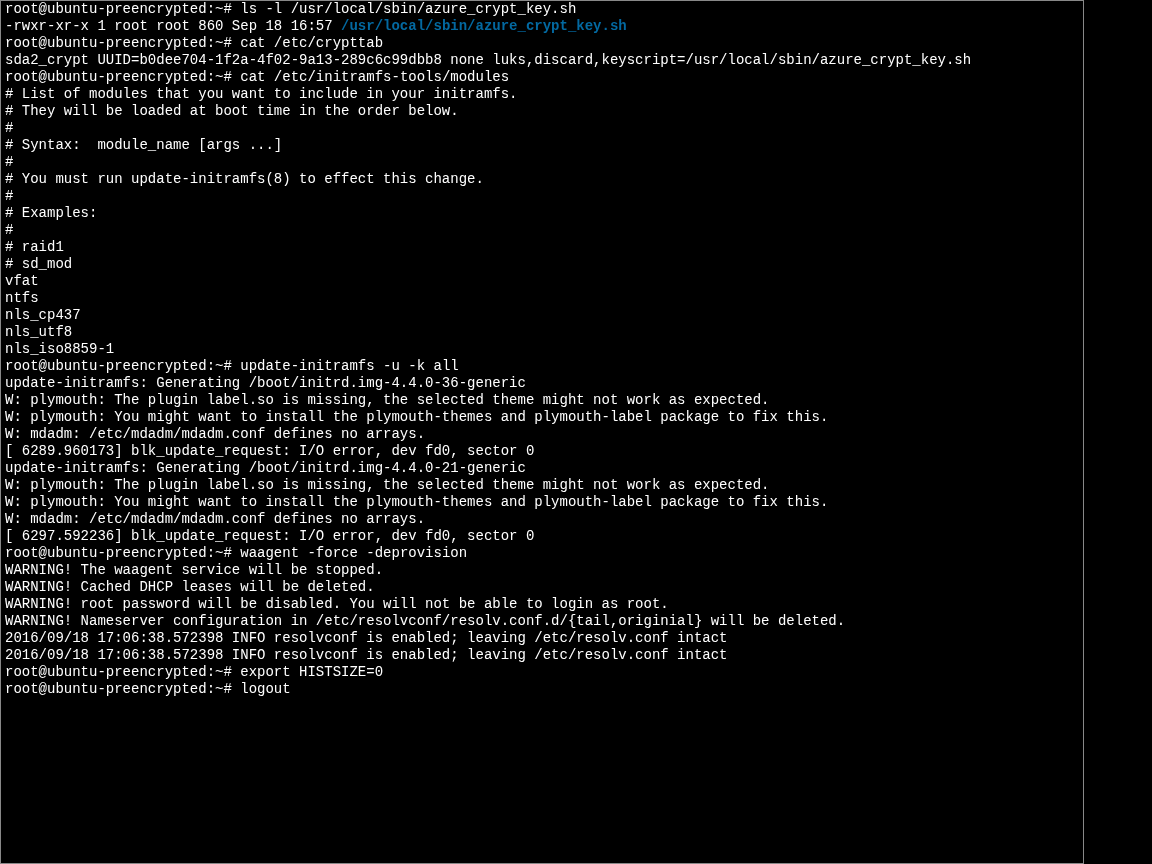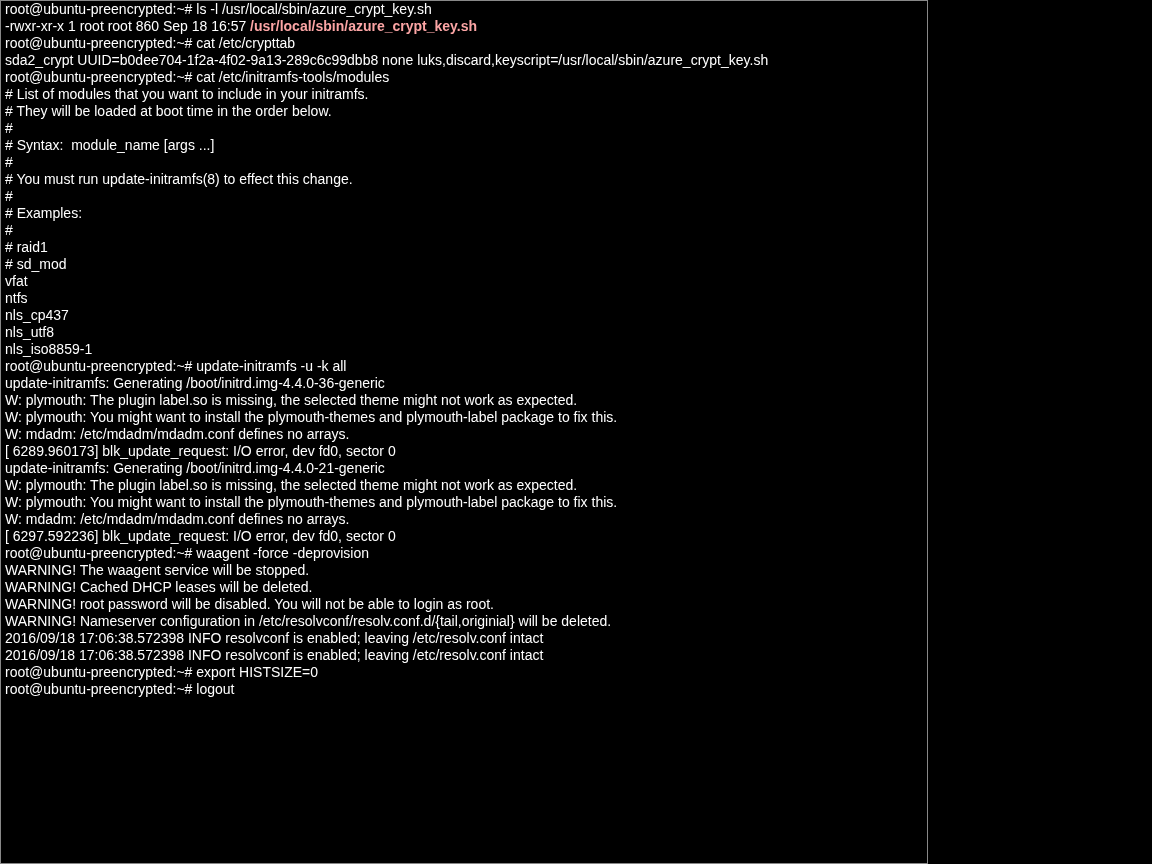--- a/index.html
+++ b/index.html
@@ -5,31 +5,31 @@
   html, body {
     margin: 0;
     padding: 0;
     width: 1152px;
     height: 864px;
     background: #000000;
     overflow: hidden;
   }
   .terminal {
     box-sizing: border-box;
-    width: 928px;
+    width: 1084px;
     height: 864px;
     background: #000000;
     border: 1px solid #888;
-    font-family: Liberation Sans, sans-serif;
+    font-family: Liberation Mono, monospace;
     font-size: 14px;
     line-height: 17px;
     color: #ffffff;
     padding: 0 4px;
     white-space: pre;
     overflow: hidden;
   }
   .line { display: block; }
-  .green { color: #fca5a5; font-weight: bold; }
+  .green { color: #0369a1; font-weight: bold; }
 </style>
 </head>
 <body>
 
 <div class="terminal" id="term"><span class="line"><span>root@ubuntu-preencrypted:~# </span><span>ls -l /usr/local/sbin/azure_crypt_key.sh</span></span><span class="line"><span>-rwxr-xr-x 1 root root 860 Sep 18 16:57 </span><span class="green">/usr/local/sbin/azure_crypt_key.sh</span></span><span class="line"><span>root@ubuntu-preencrypted:~# </span><span>cat /etc/crypttab</span></span><span class="line">sda2_crypt UUID=b0dee704-1f2a-4f02-9a13-289c6c99dbb8 none luks,discard,keyscript=/usr/local/sbin/azure_crypt_key.sh</span><span class="line"><span>root@ubuntu-preencrypted:~# </span><span>cat /etc/initramfs-tools/modules</span></span><span class="line"># List of modules that you want to include in your initramfs.</span><span class="line"># They will be loaded at boot time in the order below.</span><span class="line">#</span><span class="line"># Syntax:  module_name [args ...]</span><span class="line">#</span><span class="line"># You must run update-initramfs(8) to effect this change.</span><span class="line">#</span><span class="line"># Examples:</span><span class="line">#</span><span class="line"># raid1</span><span class="line"># sd_mod</span><span class="line">vfat</span><span class="line">ntfs</span><span class="line">nls_cp437</span><span class="line">nls_utf8</span><span class="line">nls_iso8859-1</span><span class="line"><span>root@ubuntu-preencrypted:~# </span><span>update-initramfs -u -k all</span></span><span class="line">update-initramfs: Generating /boot/initrd.img-4.4.0-36-generic</span><span class="line">W: plymouth: The plugin label.so is missing, the selected theme might not work as expected.</span><span class="line">W: plymouth: You might want to install the plymouth-themes and plymouth-label package to fix this.</span><span class="line">W: mdadm: /etc/mdadm/mdadm.conf defines no arrays.</span><span class="line">[ 6289.960173] blk_update_request: I/O error, dev fd0, sector 0</span><span class="line">update-initramfs: Generating /boot/initrd.img-4.4.0-21-generic</span><span class="line">W: plymouth: The plugin label.so is missing, the selected theme might not work as expected.</span><span class="line">W: plymouth: You might want to install the plymouth-themes and plymouth-label package to fix this.</span><span class="line">W: mdadm: /etc/mdadm/mdadm.conf defines no arrays.</span><span class="line">[ 6297.592236] blk_update_request: I/O error, dev fd0, sector 0</span><span class="line"><span>root@ubuntu-preencrypted:~# </span><span>waagent -force -deprovision</span></span><span class="line">WARNING! The waagent service will be stopped.</span><span class="line">WARNING! Cached DHCP leases will be deleted.</span><span class="line">WARNING! root password will be disabled. You will not be able to login as root.</span><span class="line">WARNING! Nameserver configuration in /etc/resolvconf/resolv.conf.d/{tail,originial} will be deleted.</span><span class="line">2016/09/18 17:06:38.572398 INFO resolvconf is enabled; leaving /etc/resolv.conf intact</span><span class="line">2016/09/18 17:06:38.572398 INFO resolvconf is enabled; leaving /etc/resolv.conf intact</span><span class="line"><span>root@ubuntu-preencrypted:~# </span><span>export HISTSIZE=0</span></span><span class="line"><span>root@ubuntu-preencrypted:~# </span><span>logout</span></span></div>
 
 </body></html>

